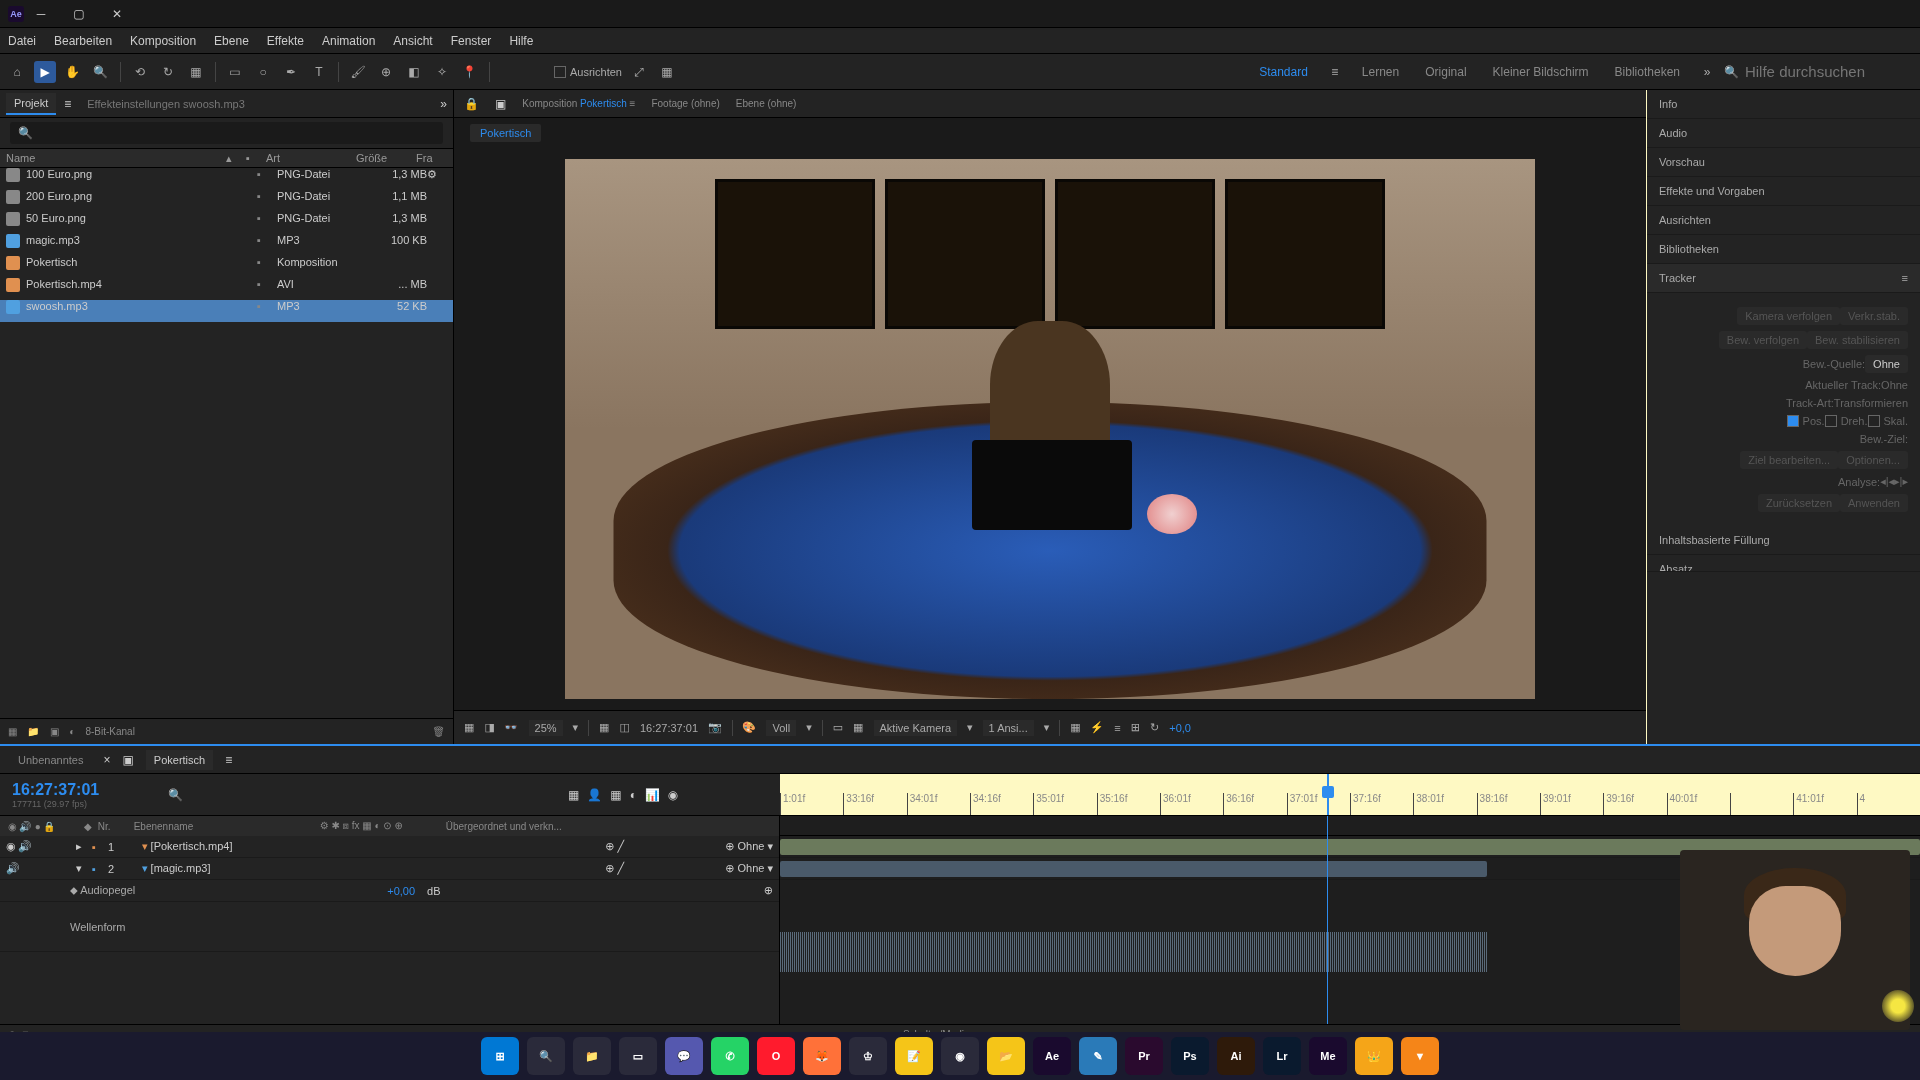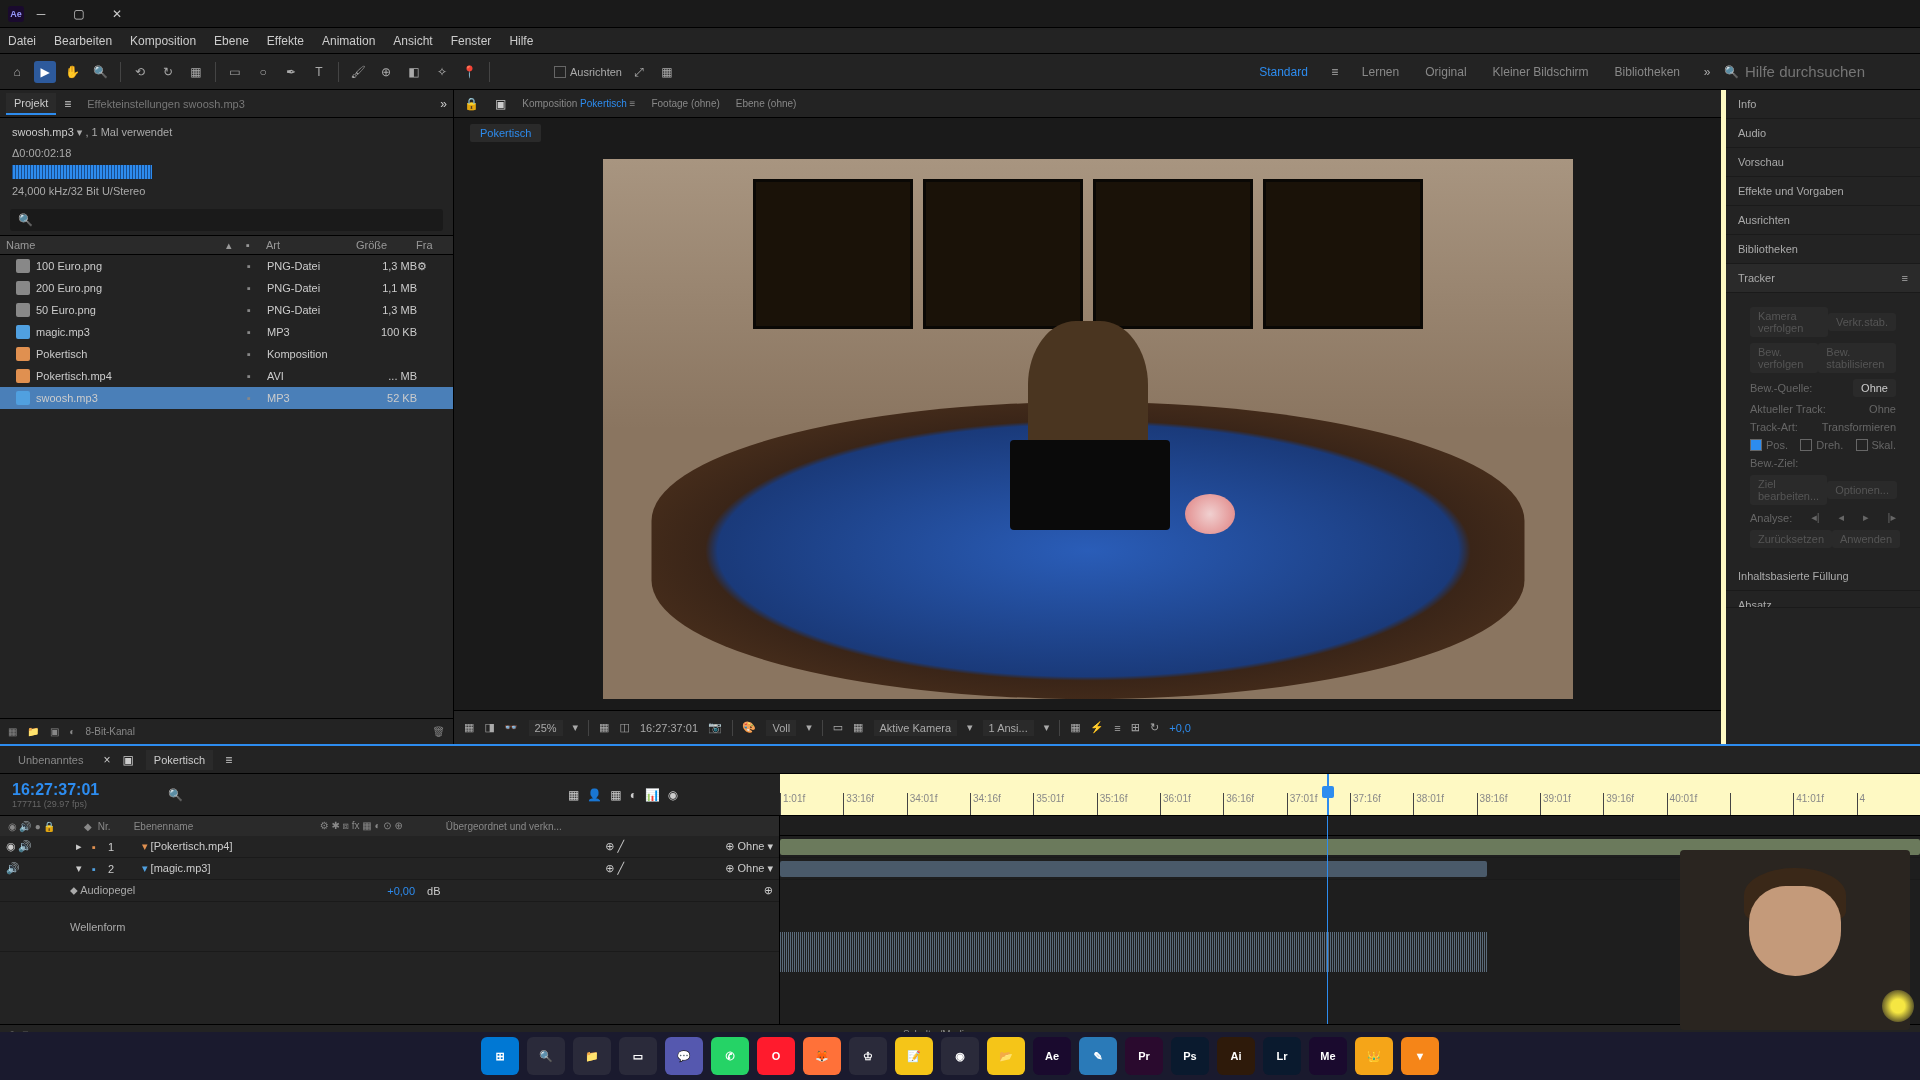--- a/index.html
+++ b/index.html
@@ -28,21 +28,21 @@
 .ptab.active{background:#2a2a2a;border-bottom:2px solid #2d8cef}
 .ptab.dim{color:#777}
 .proj-info{padding:8px 12px;font-size:11px;color:#aaa}
 .proj-info .name{color:#ccc}
 .proj-info .wave{height:14px;background:linear-gradient(90deg,#2d8cef 0%,#2d8cef 100%);margin:6px 0;width:140px;position:relative}
 .proj-info .wave::after{content:"";position:absolute;inset:0;background:repeating-linear-gradient(90deg,#1a4d8c 0 1px,transparent 1px 3px)}
 .proj-search{margin:4px 10px;padding:4px 8px;background:#1a1a1a;border-radius:3px;display:flex;align-items:center}
 .proj-table{flex:1;overflow:auto}
 .pt-head{display:flex;background:#2a2a2a;border-top:1px solid #000;border-bottom:1px solid #000;height:20px;align-items:center;font-size:11px;color:#999}
 .pt-head .col{padding:0 6px}
-.pt-row{display:flex;height:22px;align-items:center;font-size:11px;color:#ccc;padding:0 16px;cursor:pointer}
+.pt-row{display:flex;height:22px;font-size:11px;color:#ccc;padding:0 6px;cursor:pointer}
 .pt-row.sel{background:#4a7fb8}
 .pt-row .ficon{width:14px;height:14px;margin-right:6px;border-radius:2px}
 .pt-row .fname{flex:1}
 .pt-footer{height:26px;border-top:1px solid #000;display:flex;align-items:center;padding:0 8px;gap:10px;font-size:10px;color:#888}
 .center-panel{flex:1;background:#1a1a1a;display:flex;flex-direction:column}
 .comp-tabs{height:28px;display:flex;align-items:center;padding:0 10px;gap:16px;border-bottom:1px solid #000;background:#232323}
 .comp-tabs .ct{font-size:10px;color:#888}
 .comp-tabs .ct .blue{color:#2d8cef}
 .crumb{height:30px;display:flex;align-items:center;padding:0 16px;font-size:11px}
 .crumb .bc{background:#2a2a2a;padding:3px 10px;color:#2d8cef;border-radius:2px}
@@ -51,25 +51,25 @@
 .vf-wall{position:absolute;top:0;left:0;right:0;height:50%;background:linear-gradient(180deg,#a89580 0%,#8a7560 100%)}
 .vf-frames{position:absolute;top:20px;width:100%;height:160px;display:flex;justify-content:center;gap:10px}
 .vf-frame{width:160px;height:150px;background:#1a1208;border:3px solid #0a0805}
 .vf-table{position:absolute;bottom:0;left:50%;transform:translateX(-50%);width:90%;height:55%;background:radial-gradient(ellipse at center,#2a5db8 0%,#1a3a7a 60%,#3a2518 62%,#5a3a20 100%);border-radius:50%/40%}
 .vf-person{position:absolute;top:30%;left:50%;transform:translateX(-50%);width:120px;height:160px;background:#4a3520;border-radius:40% 40% 20% 20%}
 .vf-case{position:absolute;top:52%;left:42%;width:160px;height:90px;background:#0a0a0a;border-radius:4px}
 .vf-chips{position:absolute;top:62%;left:60%;width:50px;height:40px;background:radial-gradient(circle,#f0d0d0,#e08080);border-radius:50%}
 .viewer-bar{height:34px;background:#232323;border-top:1px solid #000;display:flex;align-items:center;padding:0 10px;gap:10px;font-size:11px;color:#aaa}
 .viewer-bar .vsep{width:1px;height:16px;background:#444}
 .viewer-bar select,.viewer-bar .dd{background:#2a2a2a;border:none;color:#aaa;font-size:11px;padding:2px 6px}
-.right-panel{width:199px;background:#232323;border-left:5px solid #fef9c3;display:flex;flex-direction:column;font-size:11px}
+.right-panel{width:274px;background:#232323;border-left:1px solid #fef9c3;display:flex;flex-direction:column;font-size:11px}
 .rp-sec{padding:8px 12px;border-bottom:1px solid #1a1a1a;color:#aaa;cursor:pointer}
 .rp-sec.head{background:#2a2a2a;display:flex;justify-content:space-between}
 .tracker-body{padding:8px 12px;color:#666;font-size:11px}
-.tracker-body .trow{display:flex;justify-content:space-between;margin:6px 12px;align-items:center}
+.tracker-body .trow{display:flex;justify-content:flex-end;margin:6px 0;align-items:center}
 .tracker-body .tbtn2{background:#2a2a2a;padding:3px 8px;border-radius:3px;color:#555;cursor:not-allowed}
 .tracker-body .cb{display:flex;align-items:center;gap:4px}
 .bottom{height:300px;background:#1a1a1a;border-top:2px solid #2d8cef;display:flex;flex-direction:column}
 .tl-tabs{height:28px;display:flex;align-items:center;padding:0 10px;gap:12px;background:#232323;border-bottom:1px solid #000}
 .tl-tabs .tt{font-size:11px;color:#888;padding:4px 8px}
 .tl-tabs .tt.active{background:#2a2a2a;color:#ccc}
 .tl-head{height:42px;display:flex;background:#232323;border-bottom:1px solid #000}
 .tl-time{width:160px;display:flex;flex-direction:column;justify-content:center;padding:0 12px}
 .tl-time .tc{color:#2d8cef;font-size:16px;font-weight:bold}
 .tl-time .sub{font-size:9px;color:#666}
@@ -176,26 +176,20 @@
 
 <div class="main">
   <div class="left-panel">
     <div class="panel-tabs">
       <div class="ptab active">Projekt</div>
       <div class="tbtn">≡</div>
       <div class="ptab dim">Effekteinstellungen swoosh.mp3</div>
       <div style="flex:1"></div>
       <div class="tbtn">»</div>
     </div>
-    <div class="proj-info">
-      <div><span class="name">swoosh.mp3</span> <span>▾</span> <span>, 1 Mal verwendet</span></div>
-      <div style="margin-top:8px">Δ0:00:02:18</div>
-      <div class="wave"></div>
-      <div>24,000 kHz/32 Bit U/Stereo</div>
-    </div>
     <div class="proj-search">
         <span>🔍</span>
       </div>
     <div class="proj-table">
       <div class="pt-head">
         <div class="col" style="width:220px">Name</div>
         <div class="col" style="width:20px">▴</div>
         <div class="col" style="width:20px">▪</div>
         <div class="col" style="width:90px">Art</div>
         <div class="col" style="width:60px">Größe</div>

